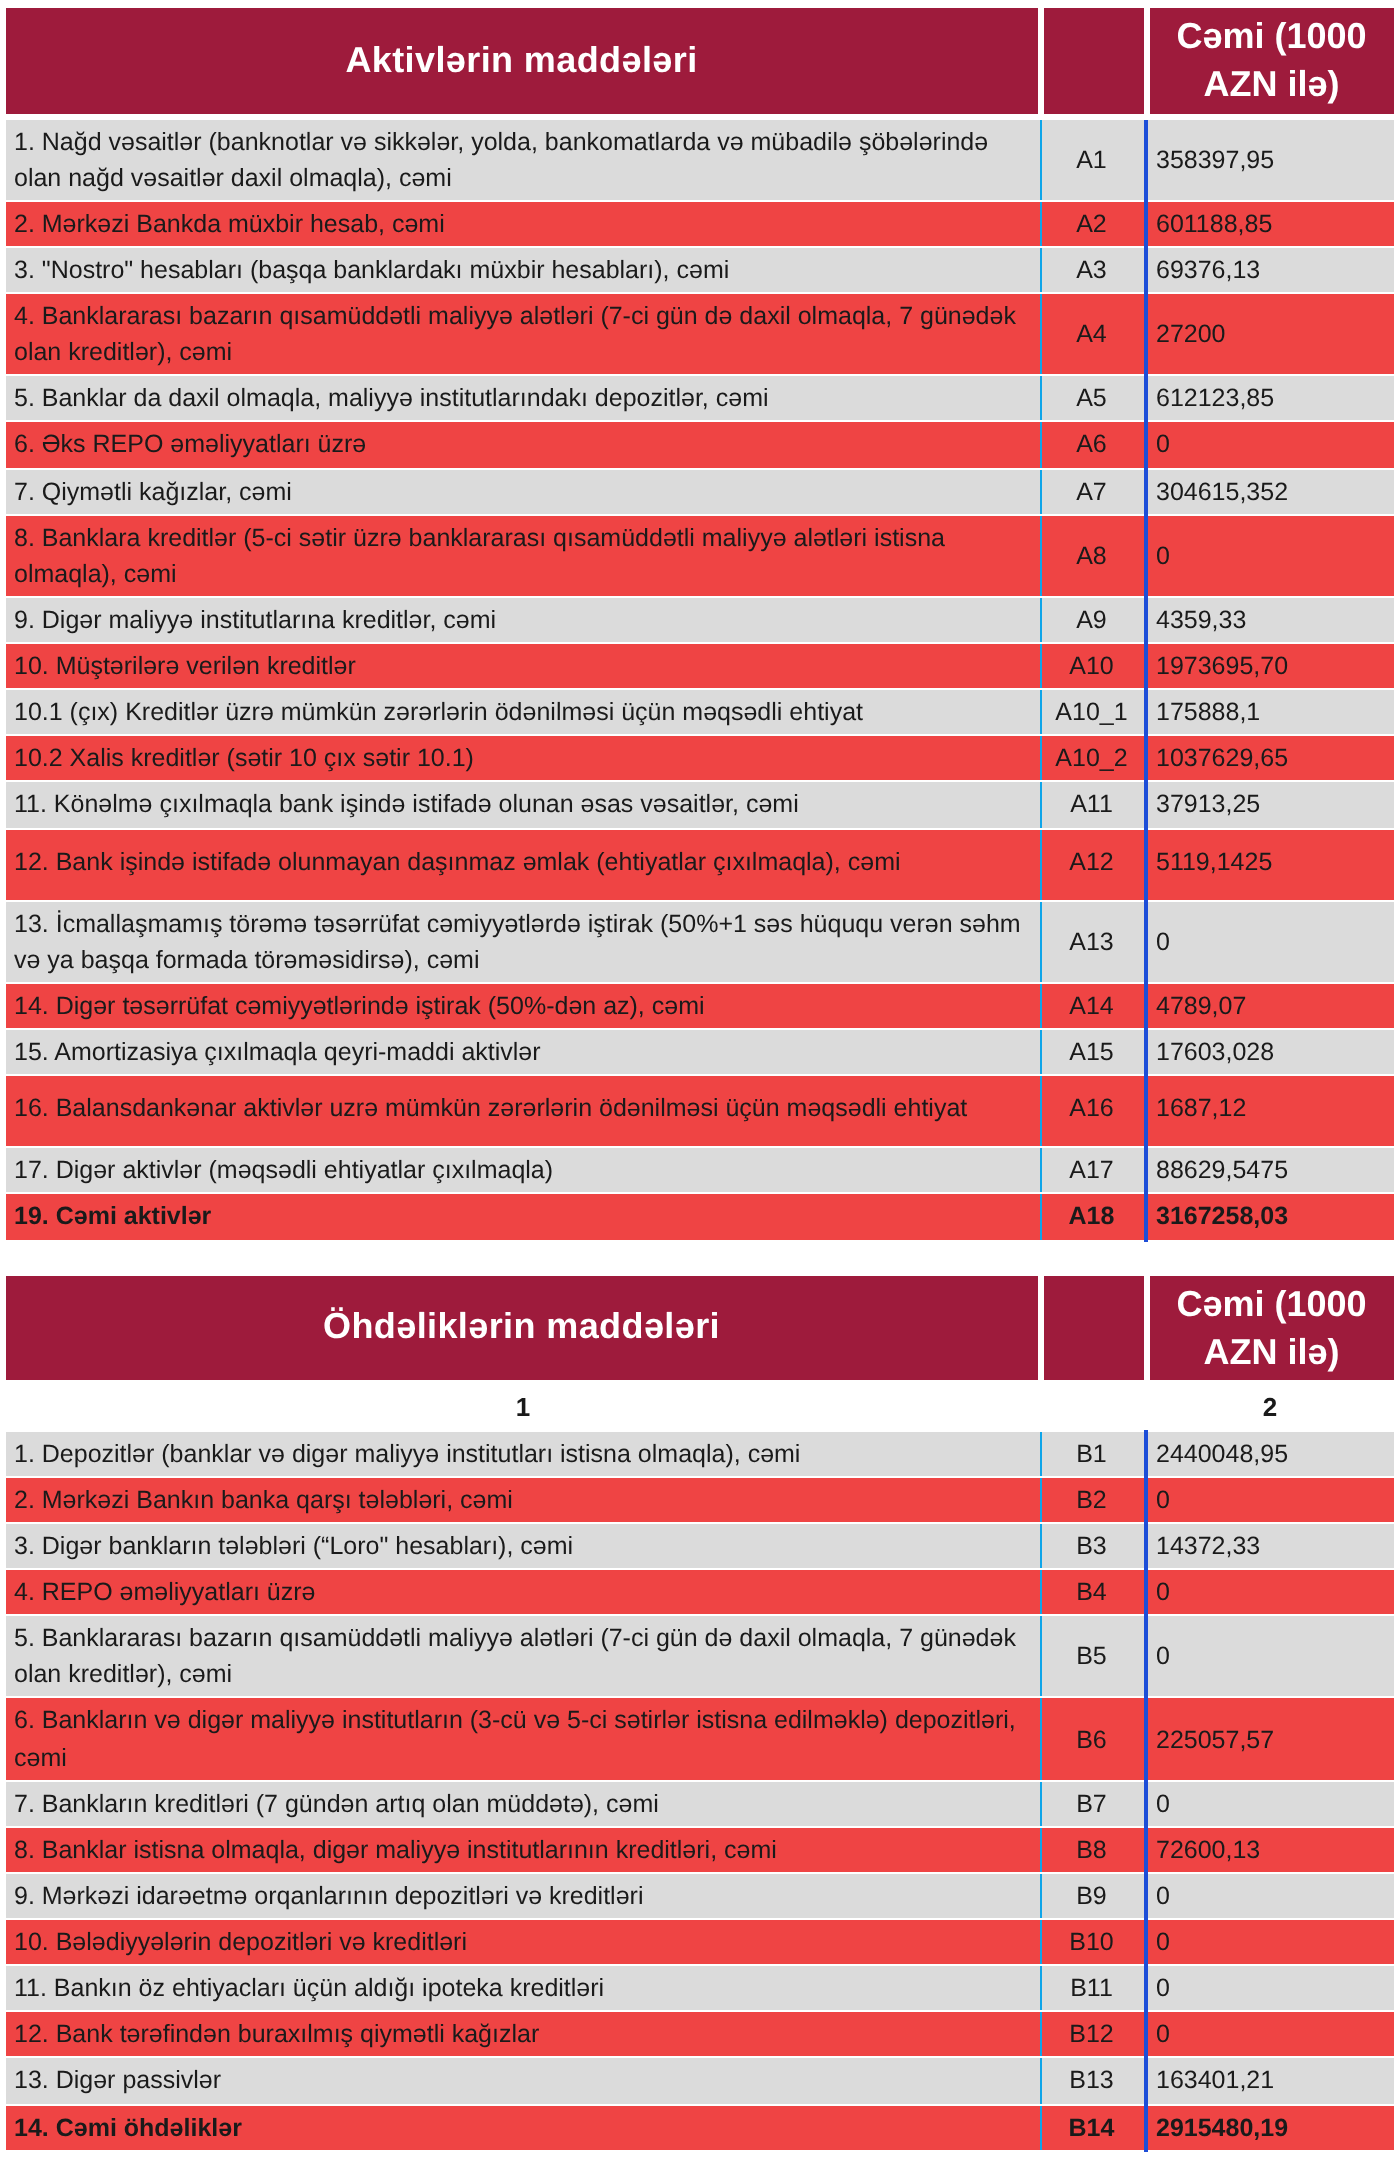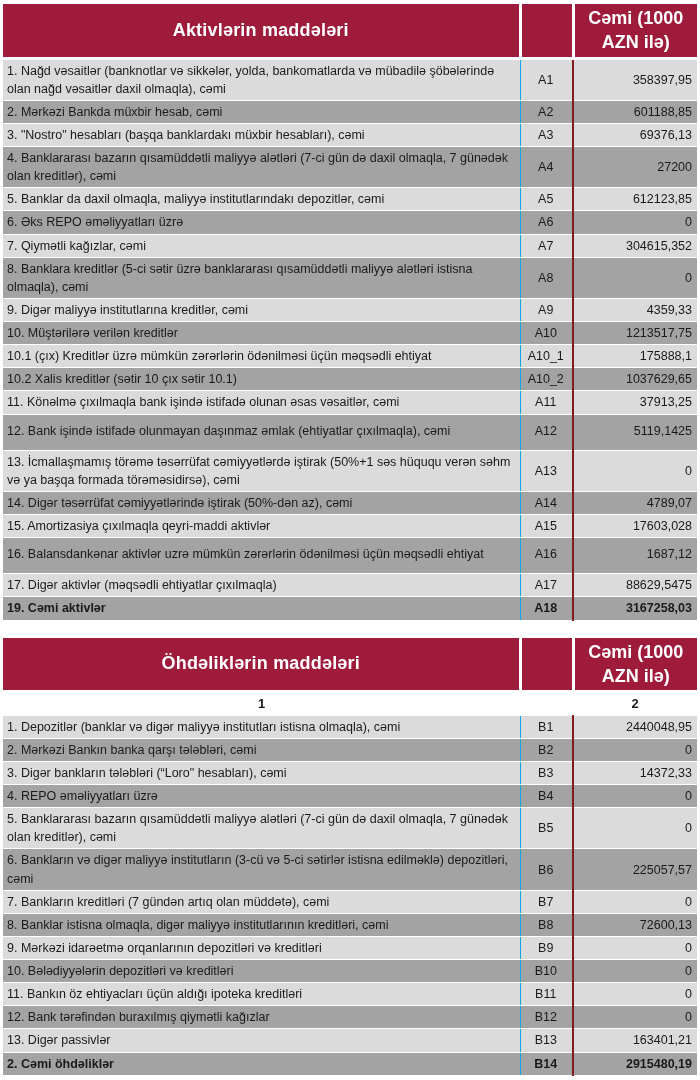--- a/index.html
+++ b/index.html
@@ -56,24 +56,24 @@
 
   
   tbody.rows td{
     font-size:12.5px;
     line-height:1.45;
     padding:2px 5px 2px 4px;
     vertical-align:middle;
     border-bottom:1px solid #FFFFFF;
   }
   tr.gray td{background:var(--stripe);}
-  tr.white td{background:#a3a3a3;}
+  tr.white td{background:#ef4444;}
   td.td-desc{text-align:left;}
   td.td-code{text-align:center;border-left:1px solid #0ea5e9;}
-  td.td-val{text-align:right;border-left:2px solid #7f1d1d;padding-right:6px;}
+  td.td-val{text-align:left;border-left:2px solid #1d4ed8;padding-right:6px;}
   tr.bold td{font-weight:700;}
   tr.tall td{padding-top:7px;padding-bottom:10px;}
 </style>
 </head>
 <body>
 
 <div class="sheet">
 
   <section class="fin-section">
     <table class="fin-table">
@@ -131,21 +131,21 @@
             <td class="td-val">0</td>
           </tr>
           <tr class="gray">
             <td class="td-desc">9. Digər maliyyə institutlarına kreditlər, cəmi</td>
             <td class="td-code">A9</td>
             <td class="td-val">4359,33</td>
           </tr>
           <tr class="white">
             <td class="td-desc">10. Müştərilərə verilən kreditlər</td>
             <td class="td-code">A10</td>
-            <td class="td-val">1213517,75</td>
+            <td class="td-val">1973695,70</td>
           </tr>
           <tr class="gray">
             <td class="td-desc">10.1 (çıx) Kreditlər üzrə mümkün zərərlərin ödənilməsi üçün məqsədli ehtiyat</td>
             <td class="td-code">A10_1</td>
             <td class="td-val">175888,1</td>
           </tr>
           <tr class="white">
             <td class="td-desc">10.2 Xalis kreditlər (sətir 10 çıx sətir 10.1)</td>
             <td class="td-code">A10_2</td>
             <td class="td-val">1037629,65</td>
@@ -275,21 +275,21 @@
             <td class="td-desc">12. Bank tərəfindən buraxılmış qiymətli kağızlar</td>
             <td class="td-code">B12</td>
             <td class="td-val">0</td>
           </tr>
           <tr class="gray">
             <td class="td-desc">13. Digər passivlər</td>
             <td class="td-code">B13</td>
             <td class="td-val">163401,21</td>
           </tr>
           <tr class="white bold">
-            <td class="td-desc">2. Cəmi öhdəliklər</td>
+            <td class="td-desc">14. Cəmi öhdəliklər</td>
             <td class="td-code">B14</td>
             <td class="td-val">2915480,19</td>
           </tr>
         </tbody>
     </table>
   </section>
 
 </div>
 
 </body></html>

